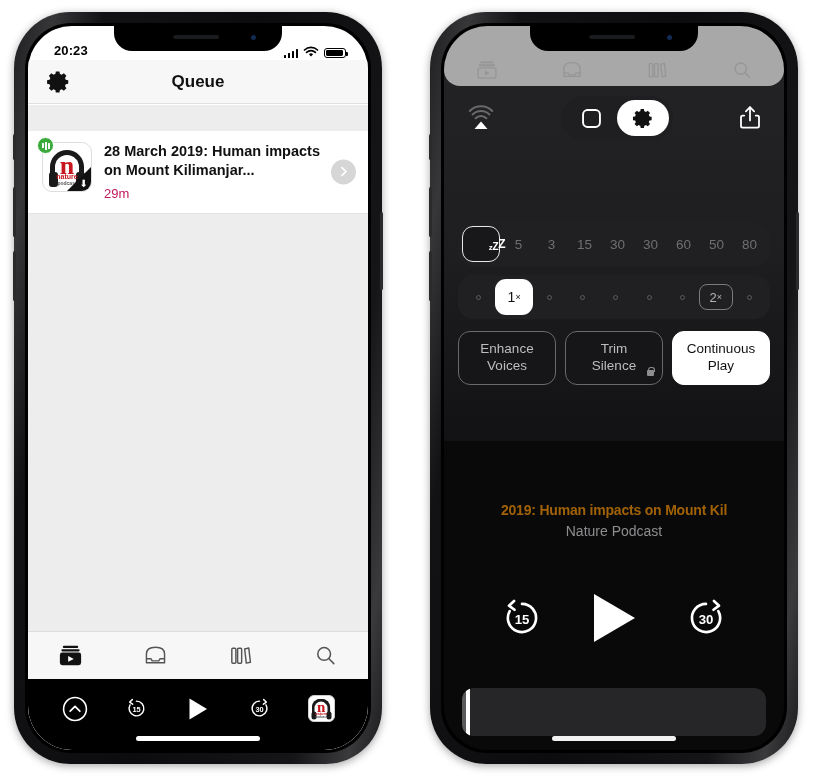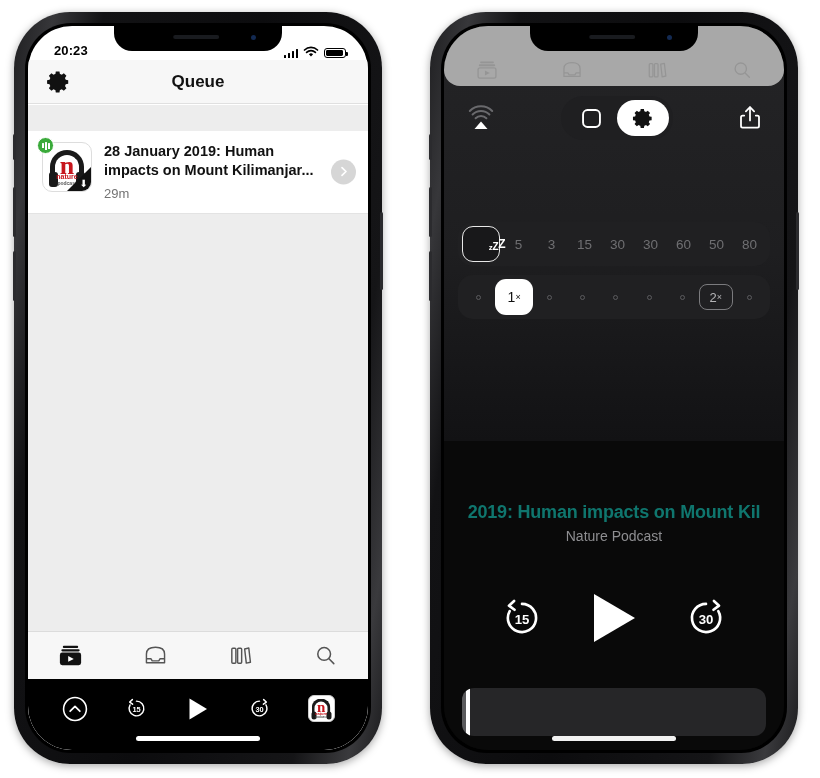--- a/index.html
+++ b/index.html
@@ -145,21 +145,21 @@
   .badge-green {
     position: absolute; left: -5px; top: -5px; width: 17px; height: 17px;
     border-radius: 50%; background: #3aaa3a; border: 1.5px solid #fff;
     display: flex; align-items: center; justify-content: center; gap: 1px;
   }
   .badge-green i { display:block; width:2px; background:#fff; border-radius:.5px; }
   .badge-green i:nth-child(1){height:5px} .badge-green i:nth-child(2){height:8px} .badge-green i:nth-child(3){height:6px}
 
   .ep-text { flex: 1; min-width: 0; padding-right: 30px; }
   .ep-title { font-size: 14.5px; font-weight: bold; color: #111; line-height: 1.33; }
-  .ep-dur { font-size: 13px; color: #737373; margin-top: 5px; }
+  .ep-dur { font-size: 13px; color: #be185d; margin-top: 5px; }
   .chev-btn {
     position: absolute; right: 12px; top: 50%; transform: translateY(-50%);
     width: 25px; height: 25px; border-radius: 50%; background: #d6d6d6;
     display: flex; align-items: center; justify-content: center;
   }
 
   .tab-bar {
     position: absolute; left: 0; right: 0; bottom: 71px; height: 48px;
     background: #f7f7f7; border-top: 1px solid #dcdcdc;
     display: flex; align-items: center;
@@ -268,21 +268,21 @@
   .lock-ico::before {
     content:""; position:absolute; left:1.3px; top:-3.5px; width:4.4px; height:4px;
     border: 1.1px solid #8d8d90; border-bottom: none; border-radius: 3px 3px 0 0;
   }
 
   .now-title-wrap {
     position: absolute; left: 0; right: 0; top: 476px; text-align: center;
     overflow: hidden; z-index: 10;
   }
   .now-title {
-    font-size: 18px; font-weight: bold; color: #0f766e;
+    font-size: 14px; font-weight: bold; color: #a16207;
     white-space: nowrap; letter-spacing: -.2px;
     margin-left: -26px; margin-right: -26px;
   }
   .now-sub { font-size: 14px; color: #8e8e91; margin-top: 5px; }
 
   .transport {
     position: absolute; left: 0; right: 0; top: 552px; height: 80px;
     display: flex; align-items: center; justify-content: center; gap: 44px; z-index: 10;
   }
 
@@ -363,21 +363,21 @@
                 <div class="art-corner"></div>
                 <div class="art-dl">⬇</div>
               </div>
               <div class="badge-green">
                   <i></i>
                   <i></i>
                   <i></i>
                 </div>
             </div>
             <div class="ep-text">
-              <div class="ep-title">28 January 2019: Human impacts on Mount Kilimanjar...</div>
+              <div class="ep-title">28 March 2019: Human impacts on Mount Kilimanjar...</div>
               <div class="ep-dur">29m</div>
             </div>
             <div class="chev-btn">
               <svg width="12" height="12" viewBox="0 0 12 12">
                   <path d="M4 2.2 L8 6 L4 9.8" stroke="#fff" stroke-width="1.7" fill="none" stroke-linecap="round" stroke-linejoin="round"></path>
                 </svg>
             </div>
           </div>
         </div>
 
@@ -581,20 +581,35 @@
               <div class="speed-out">
                 <span>2</span>
                   <span class="x">×</span>
               </div>
             </div>
             <div class="speed-cell">
                 <div class="speed-dot"></div>
               </div>
           </div>
 
+          <div class="toggle-row">
+            <div class="toggle-btn">
+              <div>Enhance</div>
+              <div>Voices</div>
+            </div>
+            <div class="toggle-btn">
+              <div>Trim</div>
+              <div>Silence</div>
+              <div class="lock-ico"></div>
+            </div>
+            <div class="toggle-btn on">
+              <div>Continuous</div>
+              <div>Play</div>
+            </div>
+          </div>
         </div>
 
         <div class="now-title-wrap">
           <div class="now-title">2019: Human impacts on Mount Kil</div>
           <div class="now-sub">Nature Podcast</div>
         </div>
 
         <div class="transport">
           <div>
             <svg width="44" height="44" viewBox="0 0 30 30">

